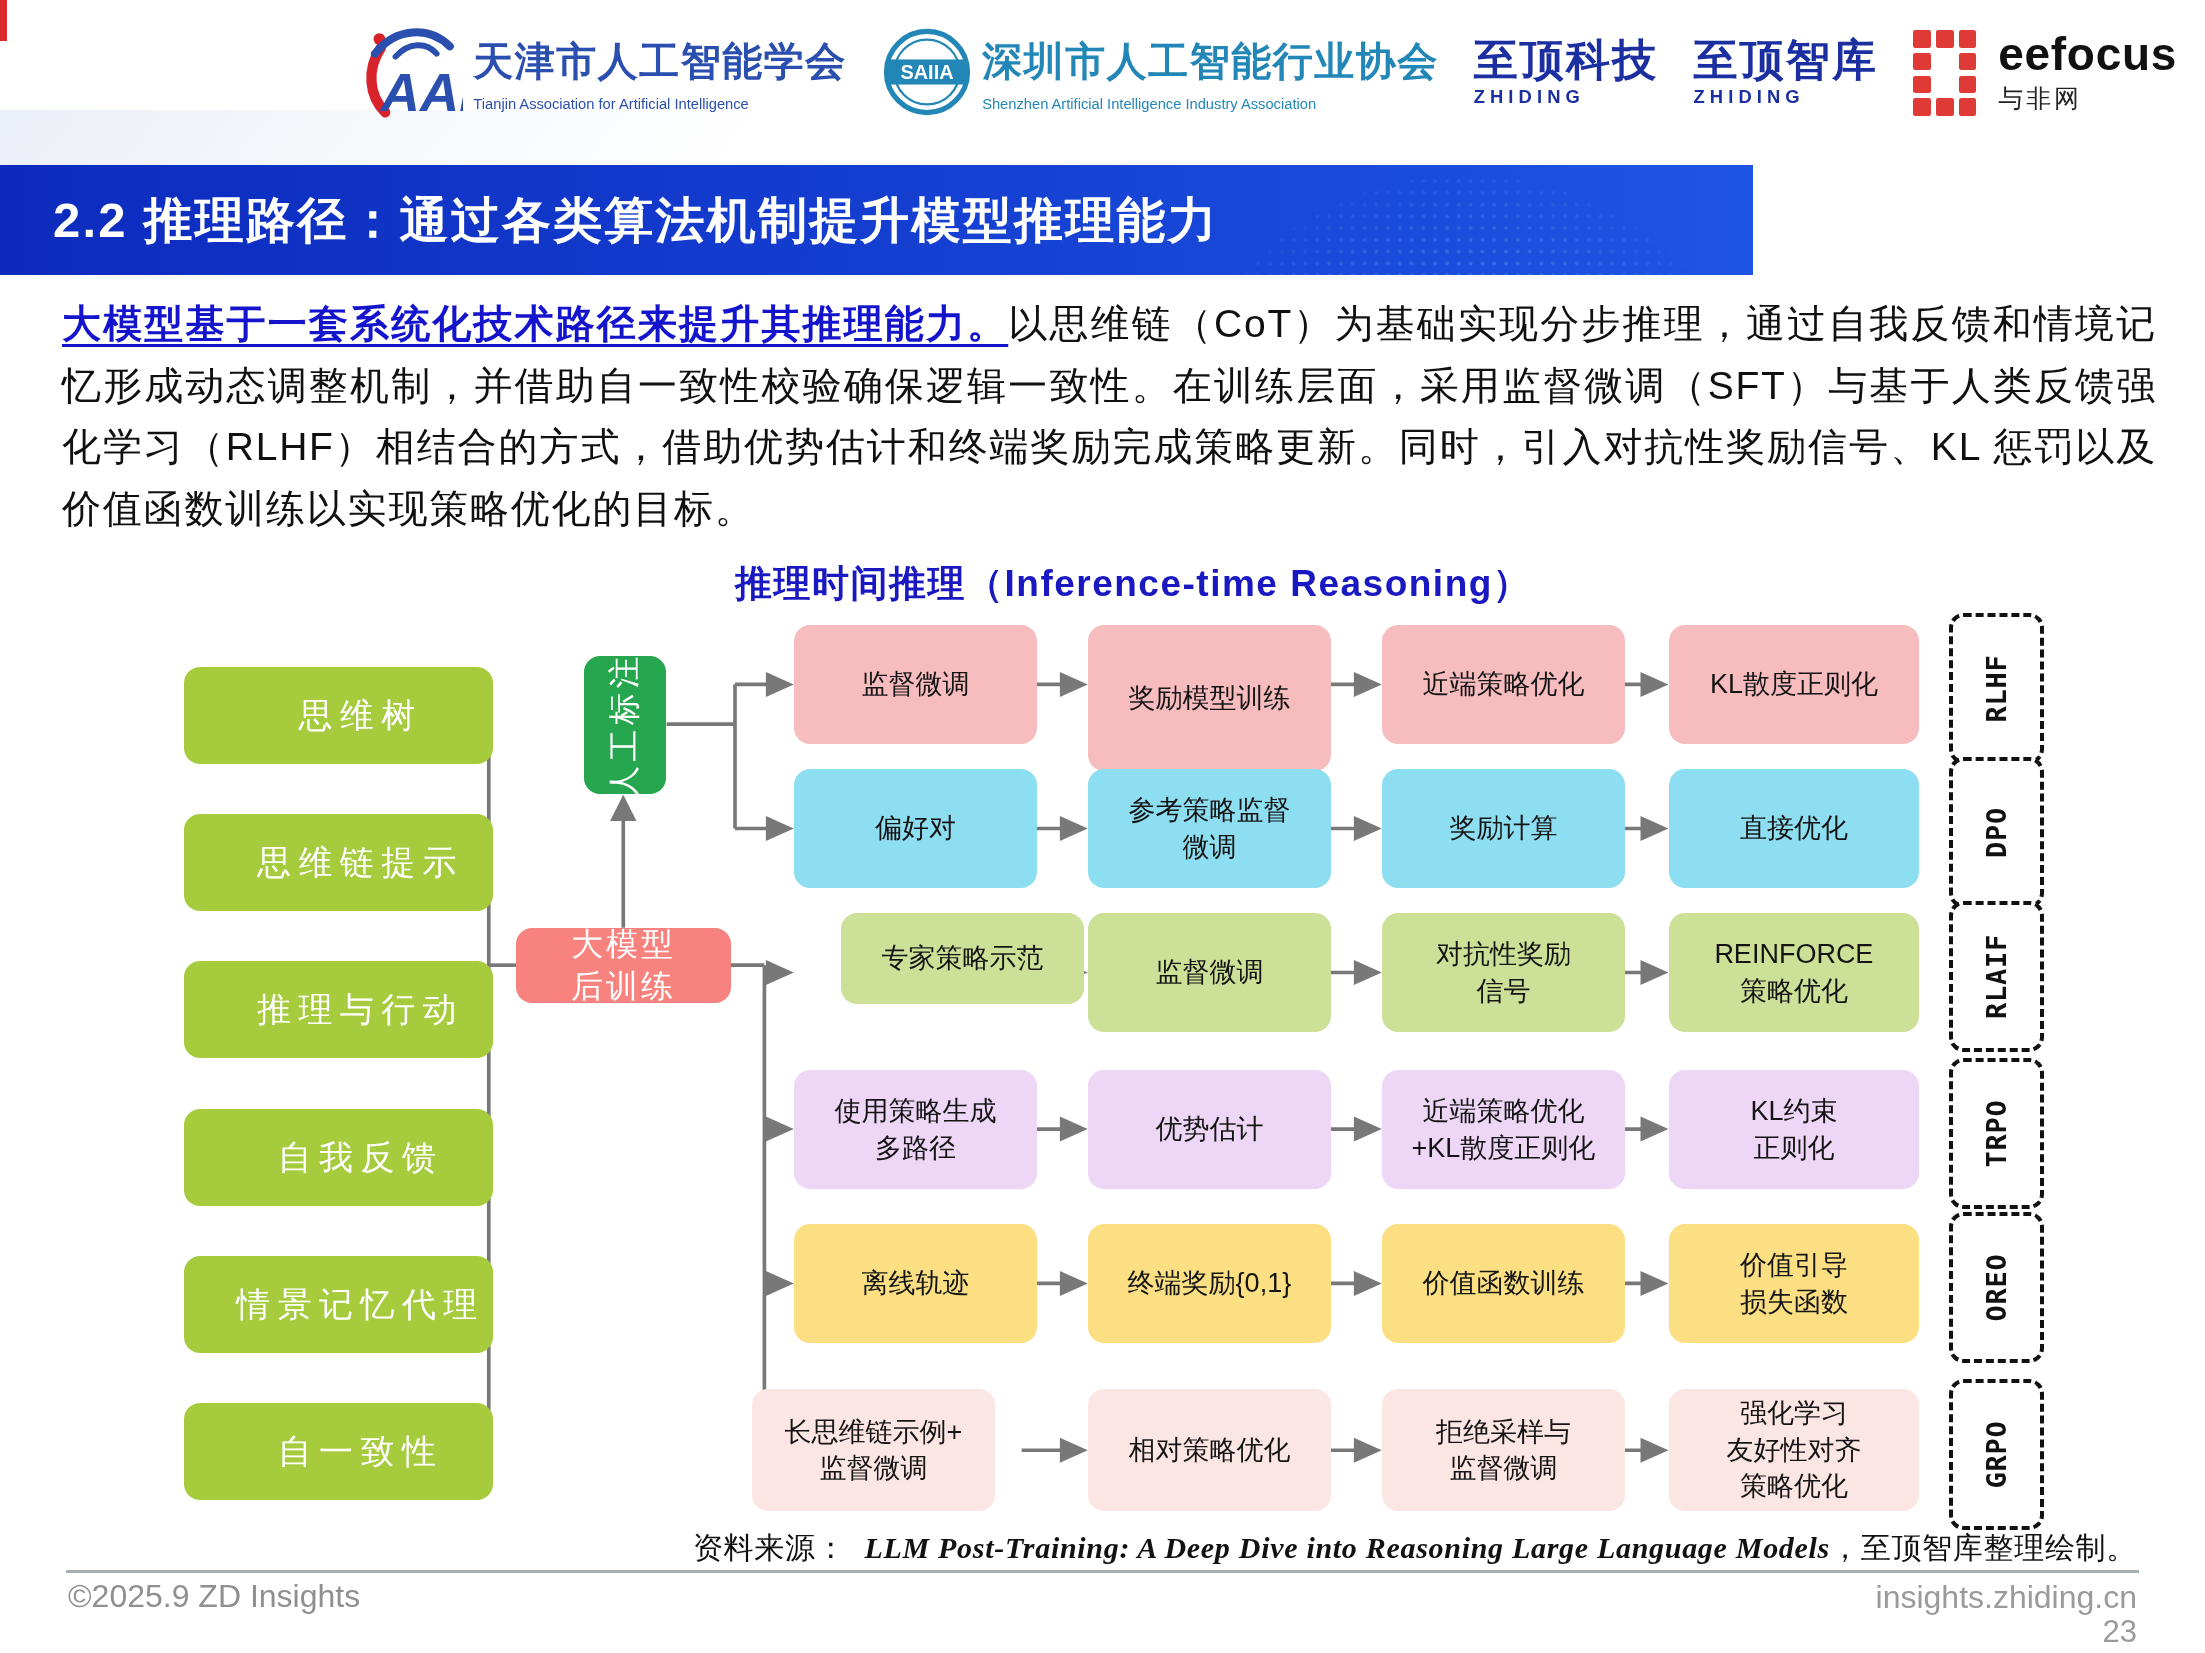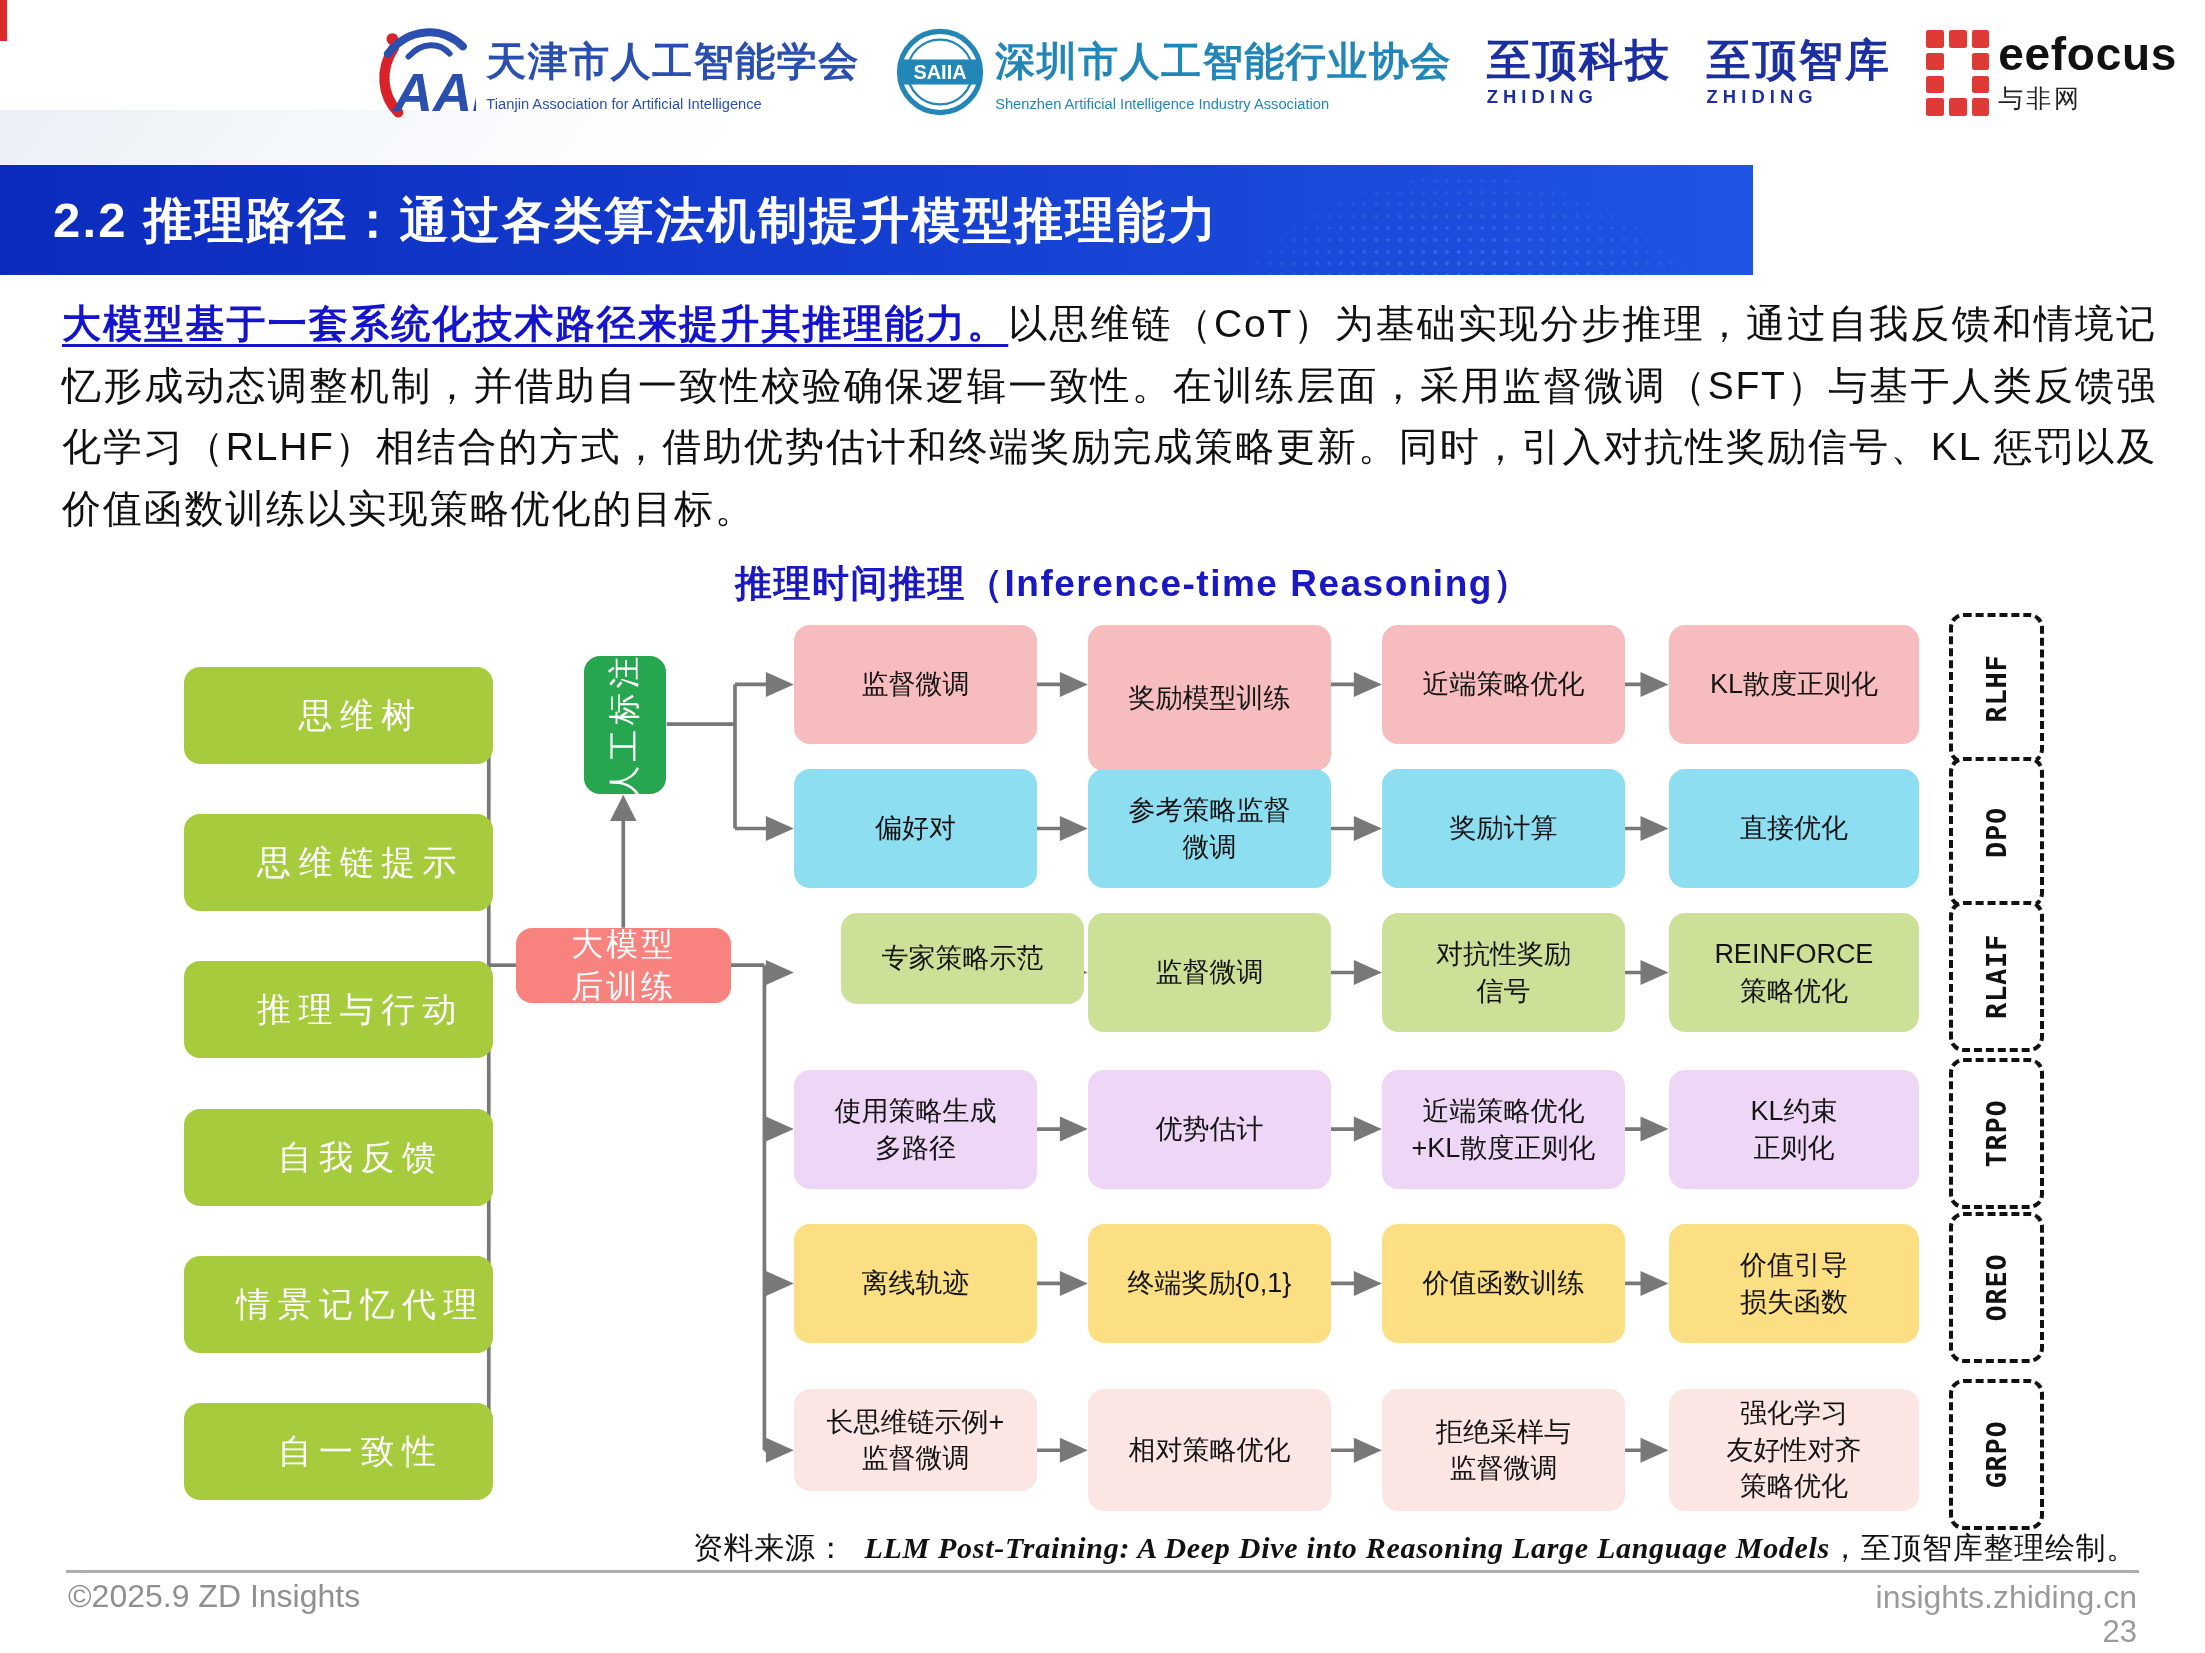--- a/index.html
+++ b/index.html
@@ -13,21 +13,21 @@
       background:linear-gradient(100deg,#e9eef5 0%,#f6f9fc 55%,rgba(255,255,255,0) 100%);
       transform:skewX(-32deg);}
   .logo-row{position:absolute;right:28px;top:23.5px;display:flex;align-items:center;gap:35px;}
   .logo{display:flex;align-items:center;gap:10.3px;}
   .logo-text .cn{font-size:40px;font-weight:700;letter-spacing:1.5px;}
   .logo-text .en{font-size:14.7px;margin-top:7px;}
   .taai-text{color:#2b4fae;}
   .saiia-text{color:#2286b6;}
   .zd .cn{font-size:44px;font-weight:900;color:#1b2fa0;letter-spacing:2.2px;line-height:1;}
   .zd .en{font-size:18.4px;font-weight:800;color:#1b2fa0;letter-spacing:5.1px;margin-top:4.4px;}
-  .eefocus{display:flex;align-items:center;gap:9px;justify-content:space-between;}
+  .eefocus{display:flex;align-items:center;gap:22px;justify-content:space-between;}
   .ee-grid{display:grid;grid-template-columns:repeat(3,17.6px);grid-auto-rows:17.6px;gap:5.1px;}
   .ee-grid i{background:#e03a36;border-radius:2.2px;}
   .ee-grid i.blank{background:transparent;}
   .ee-text .en{font-size:46px;font-weight:800;color:#111;line-height:1;letter-spacing:0.7px;}
   .ee-text .cn{font-size:25px;color:#222;margin-top:5.9px;letter-spacing:2.9px;}
 
   
   .title-bar{position:absolute;left:0;top:165px;width:1753px;height:110px;overflow:hidden;
       background:linear-gradient(90deg,#0c2bbd 0%,#1540d2 55%,#1e55e2 100%);}
   .globe{position:absolute;right:-22px;top:10.3px;width:617px;height:617px;border-radius:50%;
@@ -326,21 +326,21 @@
       <span>终端奖励{0,1}</span>
     </div>
   <div class="box flow r4" style="left:1382px;top:1224px;width:228px;height:119px">
       <span>价值函数训练</span>
     </div>
   <div class="box flow r4" style="left:1669px;top:1224px;width:235px;height:119px">
       <span>价值引导
 损失函数</span>
     </div>
 
-  <div class="box flow r5" style="left:794px;top:1389px;width:228px;height:102px">
+  <div class="box flow r5" style="left:752px;top:1389px;width:228px;height:122px">
       <span>长思维链示例+
 监督微调</span>
     </div>
   <div class="box flow r5" style="left:1088px;top:1389px;width:228px;height:122px">
       <span>相对策略优化</span>
     </div>
   <div class="box flow r5" style="left:1382px;top:1389px;width:228px;height:122px">
       <span>拒绝采样与
 监督微调</span>
     </div>

